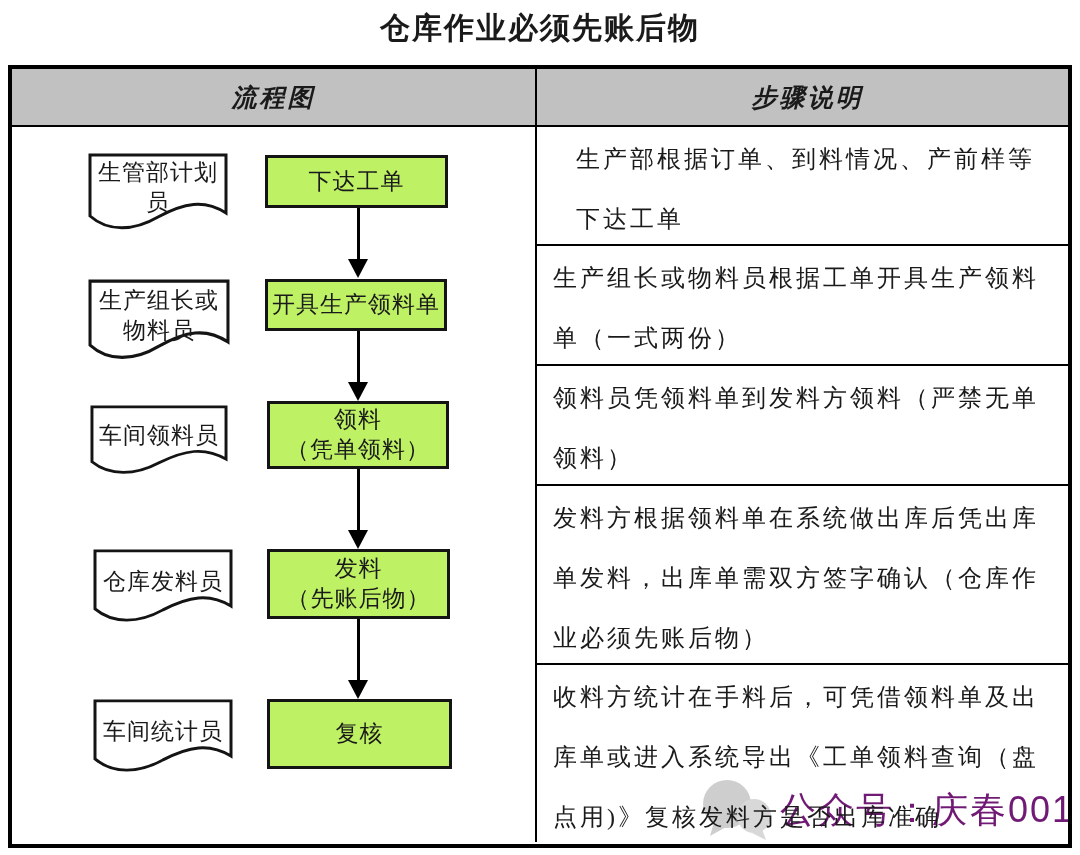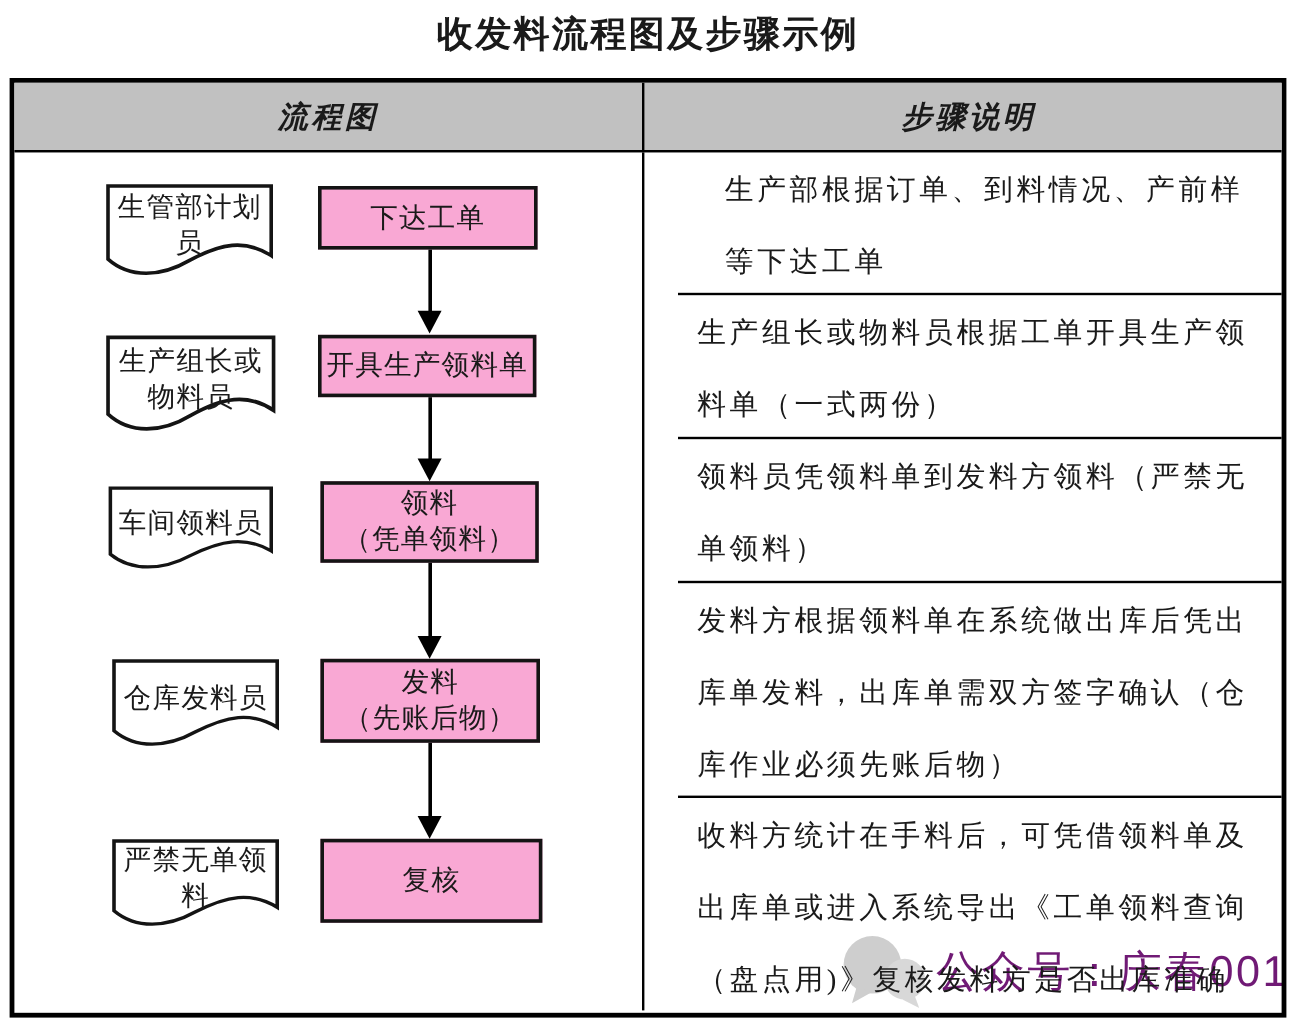--- a/index.html
+++ b/index.html
@@ -11,36 +11,36 @@
     font-size:30px; font-weight:bold; letter-spacing:2px; }
 
   
   .sheet { position:absolute; left:8px; top:65px; width:1064px; height:783px;
     border:4px solid #000; z-index:2; }
   .thead { display:flex; height:58px; border-bottom:2px solid #000; background:#c1c1c1;font-style:italic; }
   .th { display:flex; align-items:center; justify-content:center;
     font-size:25px; font-weight:bold; letter-spacing:3px; }
   .th.left { width:525px; border-right:2px solid #000; }
   .th.right { flex:1;padding-left:10px; }
-  .tbody { display:flex; height:715px;gap:28px; }
+  .tbody { display:flex; height:715px; }
   .flow-cell { position:relative; width:525px; border-right:2px solid #000; }
   .steps-cell { flex:1; display:flex; flex-direction:column; }
   .step-row { border-bottom:2px solid #000; padding:2px 12px 0 16px; }
   .step-row:last-child { border-bottom:none; flex:1; }
   .step-row p { position:relative; z-index:3; font-size:24px; line-height:60px;
     letter-spacing:3px; text-align:left; }
   .r1 { height:119px;padding-left:39px; } .r2 { height:120px; } .r3 { height:120px; } .r4 { height:179px; }
 
   
   .doc-shape { position:absolute; }
   .doc-shape svg { position:absolute; left:0; top:0; width:100%; height:100%; }
   .doc-label { position:absolute; left:4px; right:4px; top:6px; bottom:18px;
     display:flex; align-items:center; justify-content:center; text-align:center;
     font-size:23px; line-height:1.3; letter-spacing:1px; }
-  .proc { position:absolute; background:#f9a8d4; border:3px solid #141414;
+  .proc { position:absolute; background:#bef264; border:3px solid #141414;
     display:flex; flex-direction:column; align-items:center; justify-content:center;
     text-align:center; font-size:23px; line-height:1.3; letter-spacing:1px; }
   .arrow { position:absolute; width:24px; }
   .arrow .shaft { position:absolute; left:11px; top:0; width:0; bottom:18px;
     border-left:3px solid #000; }
   .arrow .head { position:absolute; left:2px; bottom:0; width:0; height:0;
     border-left:10px solid transparent; border-right:10px solid transparent;
     border-top:19px solid #000; }
 
   
@@ -64,21 +64,21 @@
     display:flex; align-items:center; pointer-events:none; }
   .wm-icon { width:74px; height:64px; margin-right:6px; opacity:.85; }
   .wm-text { font-size:36px; color:#701a75; letter-spacing:2px;
     font-family:"Liberation Sans","DejaVu Sans",sans-serif; }
 </style>
 </head>
 <body>
 
 <div class="page">
 
-  <div class="doc-title">收发料流程图及步骤示例</div>
+  <div class="doc-title">仓库作业必须先账后物</div>
 
   <div class="watermark">
     <svg class="wm-icon" viewBox="0 0 74 64">
       <circle cx="27" cy="26" r="24" fill="#c6c6c6"></circle>
       <path d="M14 44 L10 58 L26 49 Z" fill="#c6c6c6"></path>
       <circle cx="54" cy="38" r="17" fill="#d2d2d2"></circle>
       <path d="M62 51 L66 62 L52 55 Z" fill="#d2d2d2"></path>
     </svg>
     <span class="wm-text">公众号：庆春001</span>
   </div>
@@ -114,21 +114,21 @@
         <div class="doc-shape d4">
           <svg viewBox="0 0 140 82" preserveAspectRatio="none">
             <path d="M2,2 L138,2 L138,60 C116,46 96,50 70,64 C46,78 20,79 2,63 Z" fill="#fff" stroke="#141414" stroke-width="3"></path>
           </svg>
           <div class="doc-label">仓库发料员</div>
         </div>
         <div class="doc-shape d5">
           <svg viewBox="0 0 140 82" preserveAspectRatio="none">
             <path d="M2,2 L138,2 L138,60 C116,46 96,50 70,64 C46,78 20,79 2,63 Z" fill="#fff" stroke="#141414" stroke-width="3"></path>
           </svg>
-          <div class="doc-label">严禁无单领料</div>
+          <div class="doc-label">车间统计员</div>
         </div>
 
         <div class="proc p1">
           <span>下达工单</span>
         </div>
         <div class="proc p2">
           <span>开具生产领料单</span>
         </div>
         <div class="proc p3">
           <span>领料</span>

